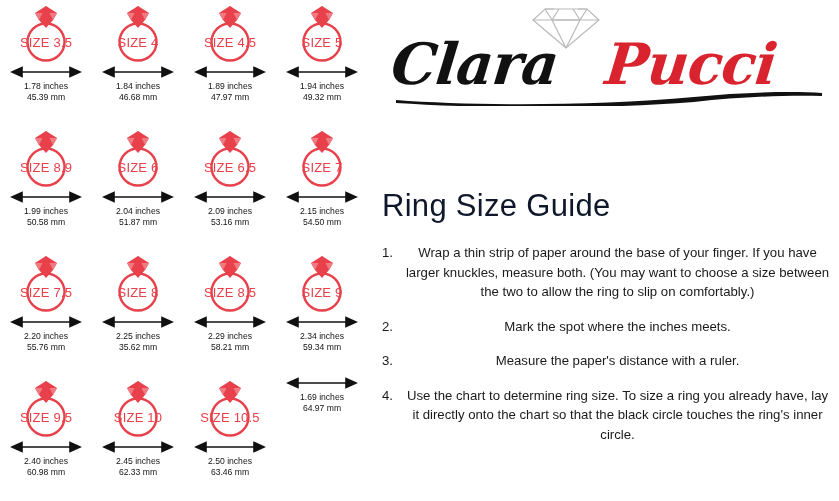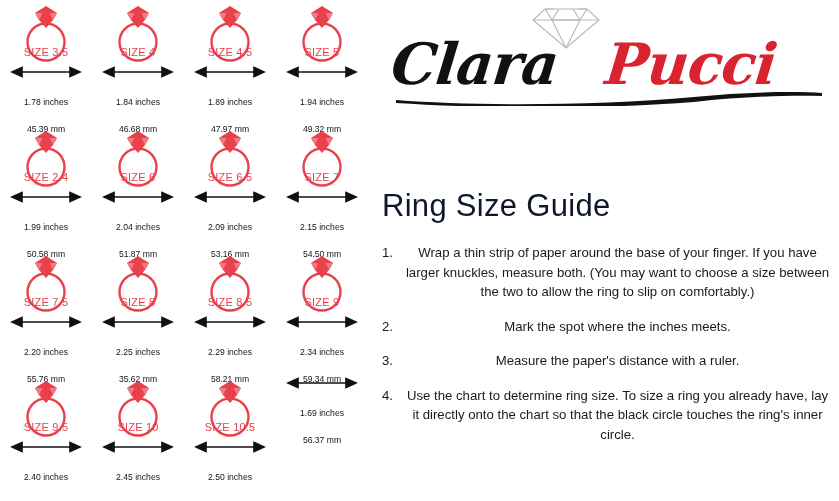--- a/index.html
+++ b/index.html
@@ -44,46 +44,46 @@
   .ring-art {
     position: relative;
     width: 76px;
     height: 62px;
     margin-top: 2px;
   }
   .ring-art svg { display: block; }
 
   .size-label {
     position: absolute;
-    top: 44px;
+    top: 33px;
     left: 0;
     width: 76px;
     text-align: center;
-    font-size: 11px;
+    font-size: 13px;
     color: #e8414b;
     letter-spacing: .2px;
     font-family: "Liberation Sans", sans-serif;
   }
 
   .arrow-row {
     width: 76px;
     height: 14px;
     position: relative;
     margin-top: 1px;
   }
   .arrow-row svg { display: block; }
 
   .measure {
     margin-top: 2px;
     text-align: center;
     font-size: 8.6px;
     line-height: 11px;
     color: #141414;
   }
-  .measure div { white-space: nowrap; margin-top: 16px; }
+  .measure div { white-space: nowrap; }
 
   
   .right {
     position: absolute;
     left: 374px;
     top: 0;
     width: 465px;
     height: 501px;
   }
 
@@ -289,21 +289,21 @@
           <svg viewBox="0 0 76 62" width="76" height="62" aria-hidden="true">
             <g fill="#e8414b">
               <path d="M38 4 L27 11 L31 18 L38 26 L45 18 L49 11 Z"></path>
               <path d="M27 11 L31 18 L45 18 L49 11 Z" fill="#f07b82"></path>
               <path d="M38 4 L31 18 L45 18 Z" fill="#e8414b"></path>
             </g>
             <g fill="none" stroke="#e8414b" stroke-width="2.4">
               <circle cx="38" cy="40" r="18.5"></circle>
             </g>
           </svg>
-          <div class="size-label">SIZE 2.4</div>
+          <div class="size-label">SIZE 8.9</div>
         </div>
         <div class="arrow-row">
           <svg viewBox="0 0 76 14" width="76" height="14" aria-hidden="true">
             <g stroke="#111111" stroke-width="1.6" fill="#111111">
               <line x1="12" y1="7" x2="64" y2="7"></line>
               <polygon points="4,7 14,2.5 14,11.5"></polygon>
               <polygon points="72,7 62,2.5 62,11.5"></polygon>
             </g>
           </svg>
         </div>
@@ -597,21 +597,21 @@
           <svg viewBox="0 0 76 14" width="76" height="14" aria-hidden="true">
             <g stroke="#111111" stroke-width="1.6" fill="#111111">
               <line x1="12" y1="7" x2="64" y2="7"></line>
               <polygon points="4,7 14,2.5 14,11.5"></polygon>
               <polygon points="72,7 62,2.5 62,11.5"></polygon>
             </g>
           </svg>
         </div>
         <div class="measure">
           <div>1.69 inches</div>
-          <div>56.37 mm</div>
+          <div>64.97 mm</div>
         </div>
       </div>
     </div>
 
   <div class="right">
 
     <div class="logo">
       <div class="logo-diamond">
         <svg viewBox="0 0 72 44" width="72" height="44" aria-hidden="true">
           <g fill="none" stroke="#b9b9b9" stroke-width="1.2">

